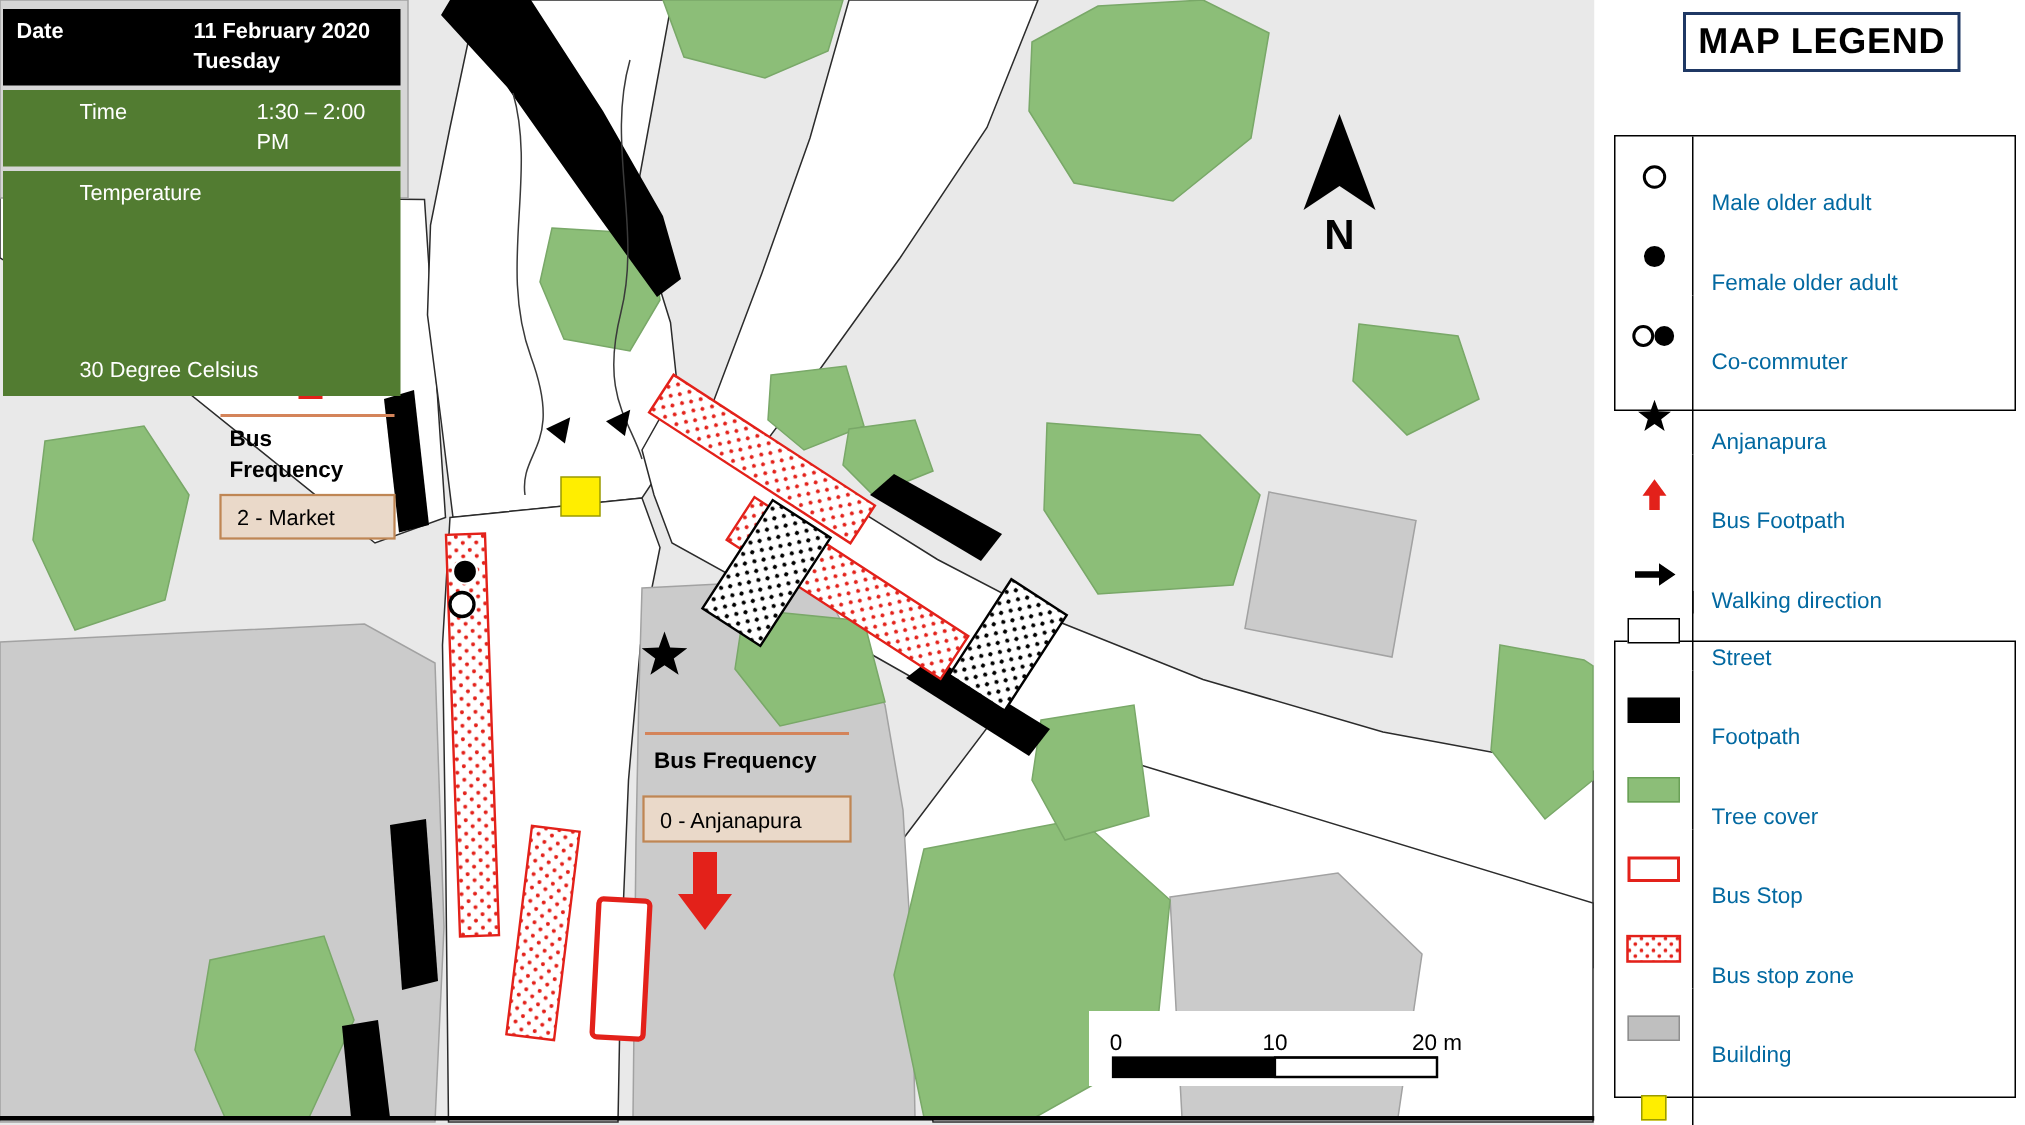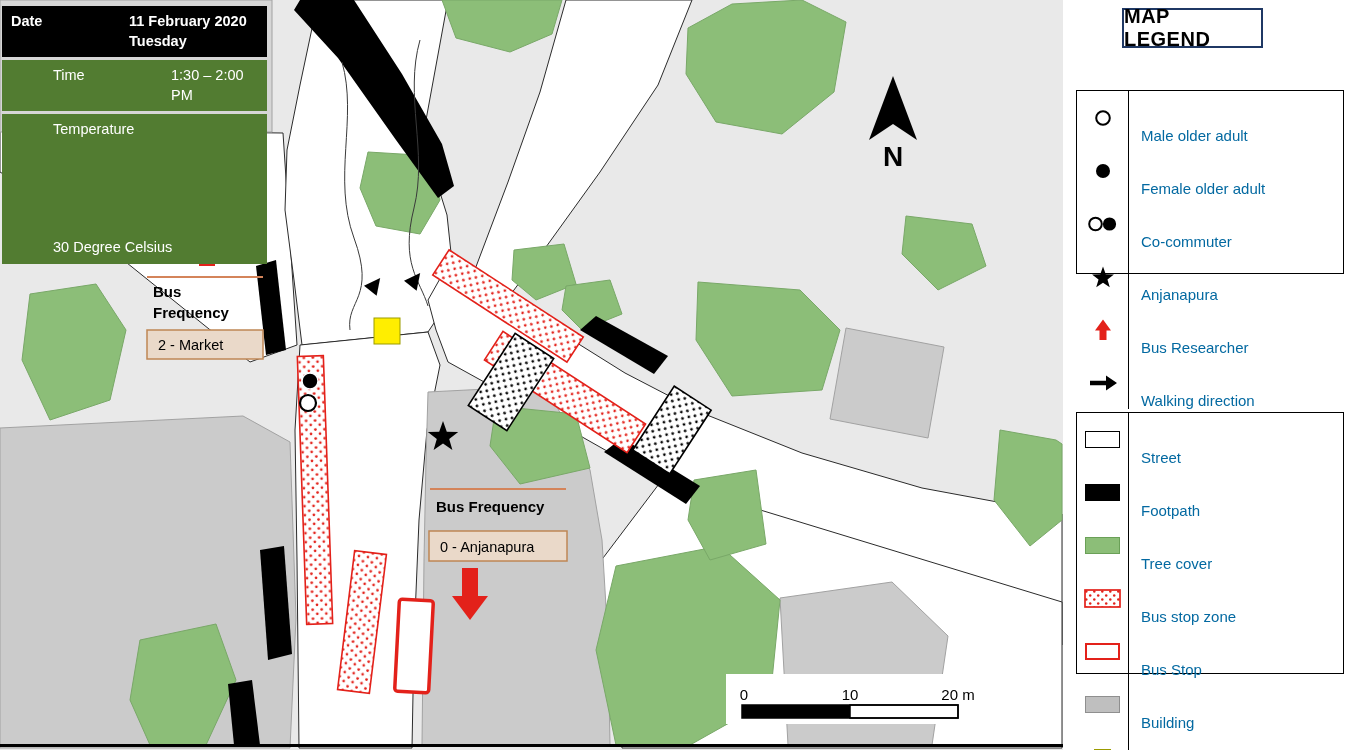--- a/index.html
+++ b/index.html
@@ -11,27 +11,27 @@
   .info-table { position:absolute; left:2px; top:6px; width:265px; z-index:5; }
   .info-row { display:flex; margin-bottom:3px; color:#fff; font-size:14.5px; line-height:1.35; }
   .info-row .cell { padding:6px 9px; }
   .label-cell { flex:0 0 118px; width:118px; }
   .value-cell { flex:1; }
   .row-date { background:#000000; font-weight:bold; min-height:50px; }
   .row-green { background:#527c31;padding-left:42px; }
   .row-temp { min-height:40px;flex-direction:column; }
 
   
-  .legend-title-box { position:absolute; left:1122px; top:8px; width:141px; height:40px;
+  .legend-title-box { position:absolute; left:1122px; top:8px; width:185px; height:40px;
     border:2px solid #1f3864; background:#fff; display:flex; align-items:center; justify-content:center;
-    font-size:20px; font-weight:bold; color:#000; letter-spacing:0.5px; }
+    font-size:24px; font-weight:bold; color:#000; letter-spacing:0.5px; }
   .legend-box { position:absolute; left:1076px; width:268px; border:1.5px solid #000;
     display:flex; flex-direction:column; background:#fff; }
   #legend-symbols { top:90px; height:184px; }
-  #legend-areas { top:412px; height:262px; }
+  #legend-areas { top:427px; height:305px;justify-content:center; }
   .legend-row { flex:1; display:flex; align-items:stretch; }
   .legend-sym { flex:0 0 52px; width:52px; border-right:1.5px solid #000;
     display:flex; align-items:center; justify-content:center; }
   .legend-label { display:flex; align-items:center; padding-left:12px; font-size:15px; color:#0369a1;margin-top:36px; }
 
   .sw { width:35px; height:17px; }
   .sw-street { background:#ffffff; border:1.7px solid #000; }
   .sw-footpath { background:#000000; }
   .sw-tree { background:#8cbe78; border:1px solid #6aa057; }
   .sw-building { background:#bfbfbf; border:1px solid #8f8f8f; }
@@ -233,21 +233,21 @@
         </svg>
       </div>
       <div class="legend-label">Anjanapura</div>
     </div>
     <div class="legend-row">
       <div class="legend-sym">
         <svg width="40" height="24" viewBox="-20 -12 40 24">
           <path fill="#e3211a" d="M-3.5,10 L-3.5,0.5 L-8,0.5 L0,-10.5 L8,0.5 L3.5,0.5 L3.5,10 Z"></path>
         </svg>
       </div>
-      <div class="legend-label">Bus Researcher</div>
+      <div class="legend-label">Bus Footpath</div>
     </div>
     <div class="legend-row">
       <div class="legend-sym">
         <svg width="40" height="24" viewBox="-20 -12 40 24">
           <path fill="#000" d="M-13,-2.2 L3,-2.2 L3,-7.5 L14,0 L3,7.5 L3,2.2 L-13,2.2 Z"></path>
         </svg>
       </div>
       <div class="legend-label">Walking direction</div>
     </div>
   </div>
@@ -263,44 +263,44 @@
       <div class="legend-sym">
           <div class="sw sw-footpath"></div>
         </div>
       <div class="legend-label">Footpath</div>
     </div>
     <div class="legend-row">
       <div class="legend-sym">
           <div class="sw sw-tree"></div>
         </div>
       <div class="legend-label">Tree cover</div>
+    </div>
+    <div class="legend-row">
+      <div class="legend-sym">
+          <div class="sw sw-busstop"></div>
+        </div>
+      <div class="legend-label">Bus Stop</div>
     </div>
     <div class="legend-row">
       <div class="legend-sym">
         <svg width="37" height="19" viewBox="0 0 37 19">
           <defs>
             <pattern id="lredDots" width="8" height="8" patternUnits="userSpaceOnUse">
               <rect width="8" height="8" fill="#fff"></rect>
               <circle cx="2.3" cy="2.6" r="1.25" fill="#e3211a"></circle>
               <circle cx="6.2" cy="6.4" r="1.25" fill="#e3211a"></circle>
             </pattern>
           </defs>
           <rect x="1" y="1" width="35" height="17" fill="url(#lredDots)" stroke="#e3211a" stroke-width="1.7"></rect>
         </svg>
       </div>
       <div class="legend-label">Bus stop zone</div>
     </div>
     <div class="legend-row">
       <div class="legend-sym">
-          <div class="sw sw-busstop"></div>
-        </div>
-      <div class="legend-label">Bus Stop</div>
-    </div>
-    <div class="legend-row">
-      <div class="legend-sym">
           <div class="sw sw-building"></div>
         </div>
       <div class="legend-label">Building</div>
     </div>
     <div class="legend-row">
       <div class="legend-sym">
           <div class="sw-flag"></div>
         </div>
       <div class="legend-label">Flag post</div>
     </div>

